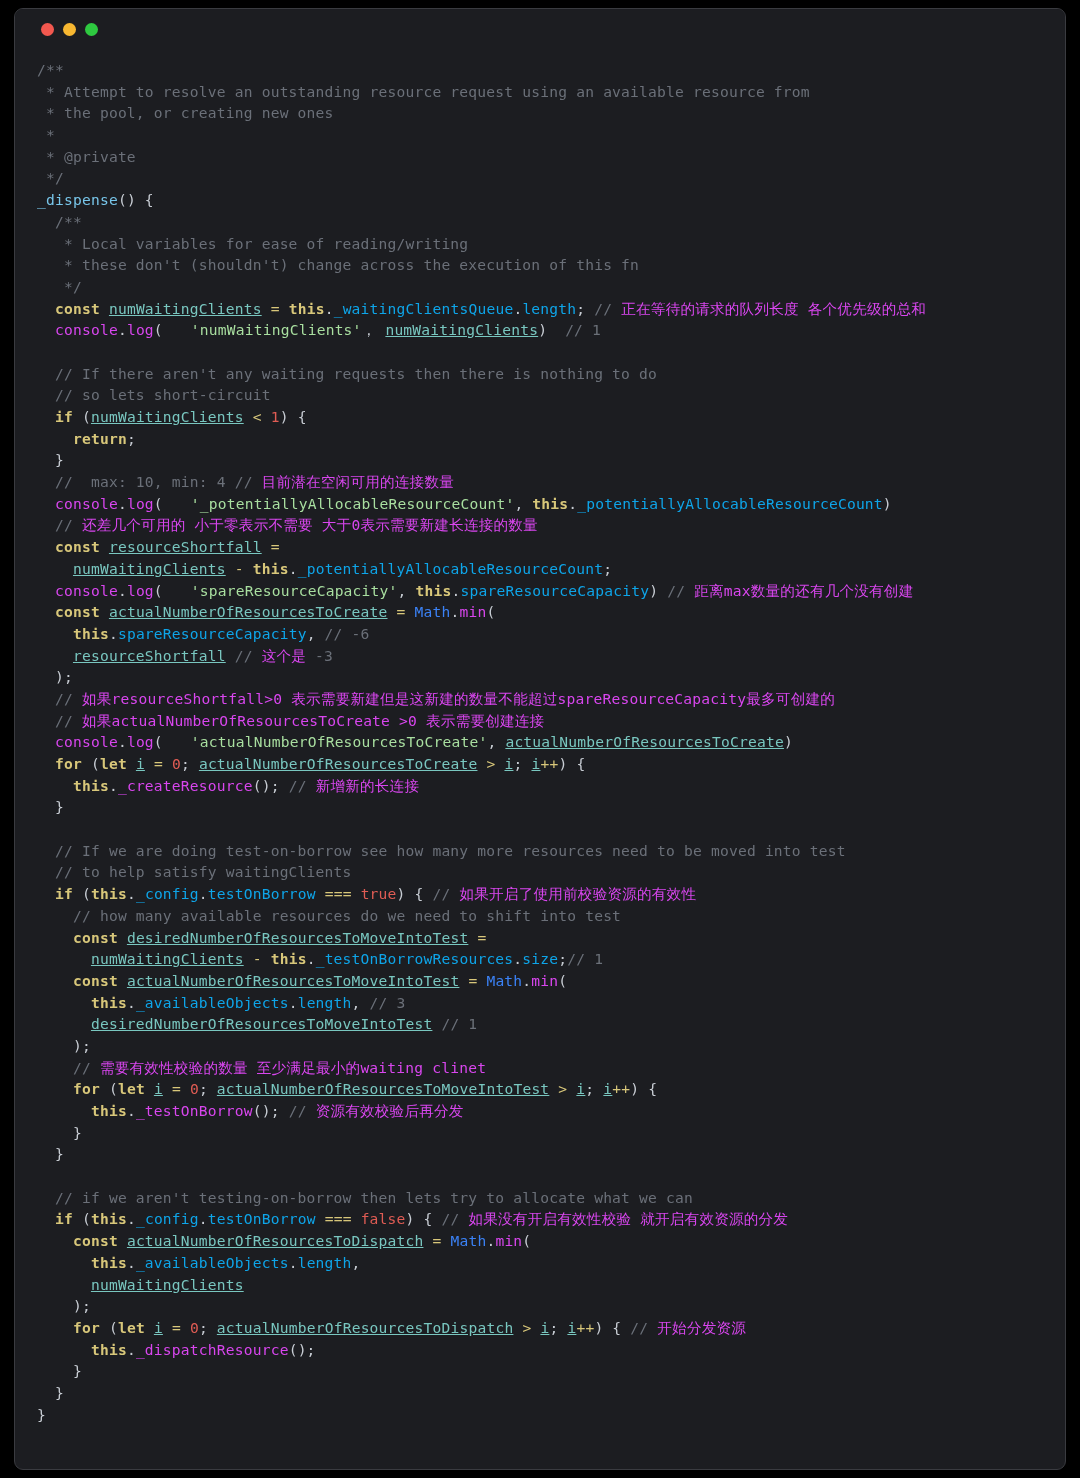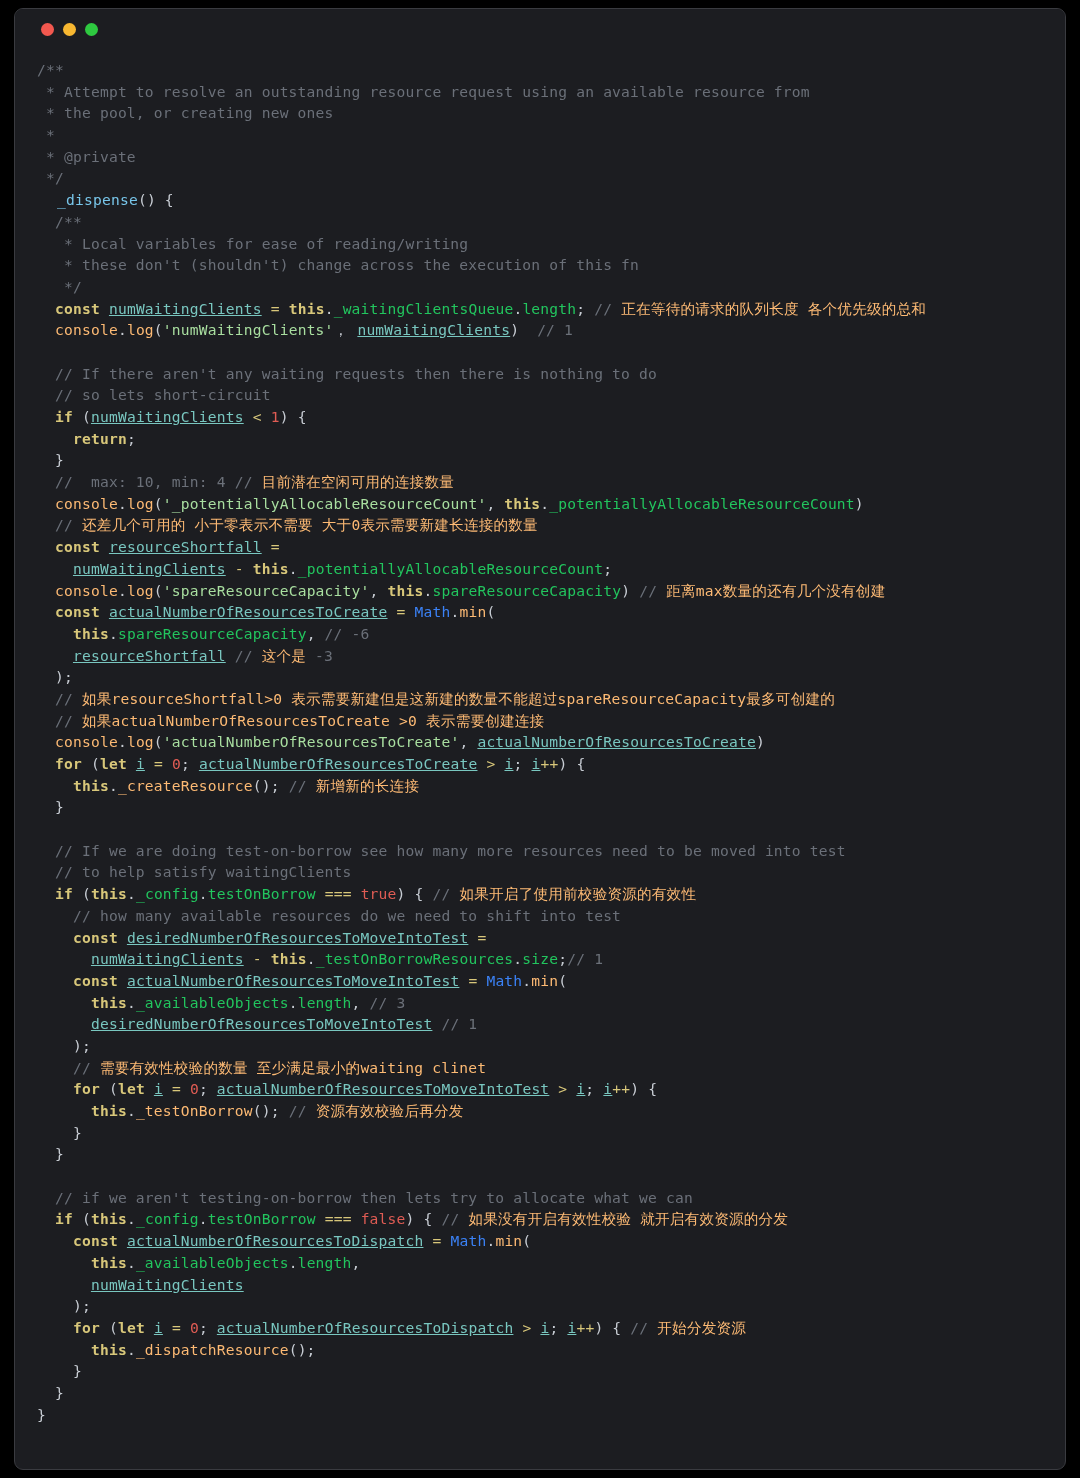--- a/index.html
+++ b/index.html
@@ -47,31 +47,31 @@
     overflow: hidden;
   }
   .line {
     height: 21.7px;
     padding-left: 22px;
     white-space: pre;
   }
 
   
   .cm  { color: #6b7079; }            
-  .cmz { color: #fdba74; }            
+  .cmz { color: #d946ef; }            
   .kw  { color: #d8c77a; font-weight: bold; }            
-  .fn  { color: #fdba74; }            
+  .fn  { color: #d946ef; }            
   .var { color: #79c7c0; text-decoration: underline; }            
-  .prop{ color: #22c55e; }            
-  .str { color: #a9dfa0; }            
+  .prop{ color: #0ea5e9; }            
+  .str { color: #a9dfa0; margin-left: 28px; }            
   .num { color: #e05c54; }            
   .pn  { color: #c8cdd4; }            
   .op  { color: #d8c77a; }            
   .cls { color: #3b82f6; }            
-  .def { color: #78c6ea; margin-left: 20px; }            
+  .def { color: #78c6ea; }            
 </style>
 </head>
 <body>
 
 <div id="window">
   <div id="titlebar">
     <span class="dot red"></span>
     <span class="dot yellow"></span>
     <span class="dot green"></span>
   </div>

